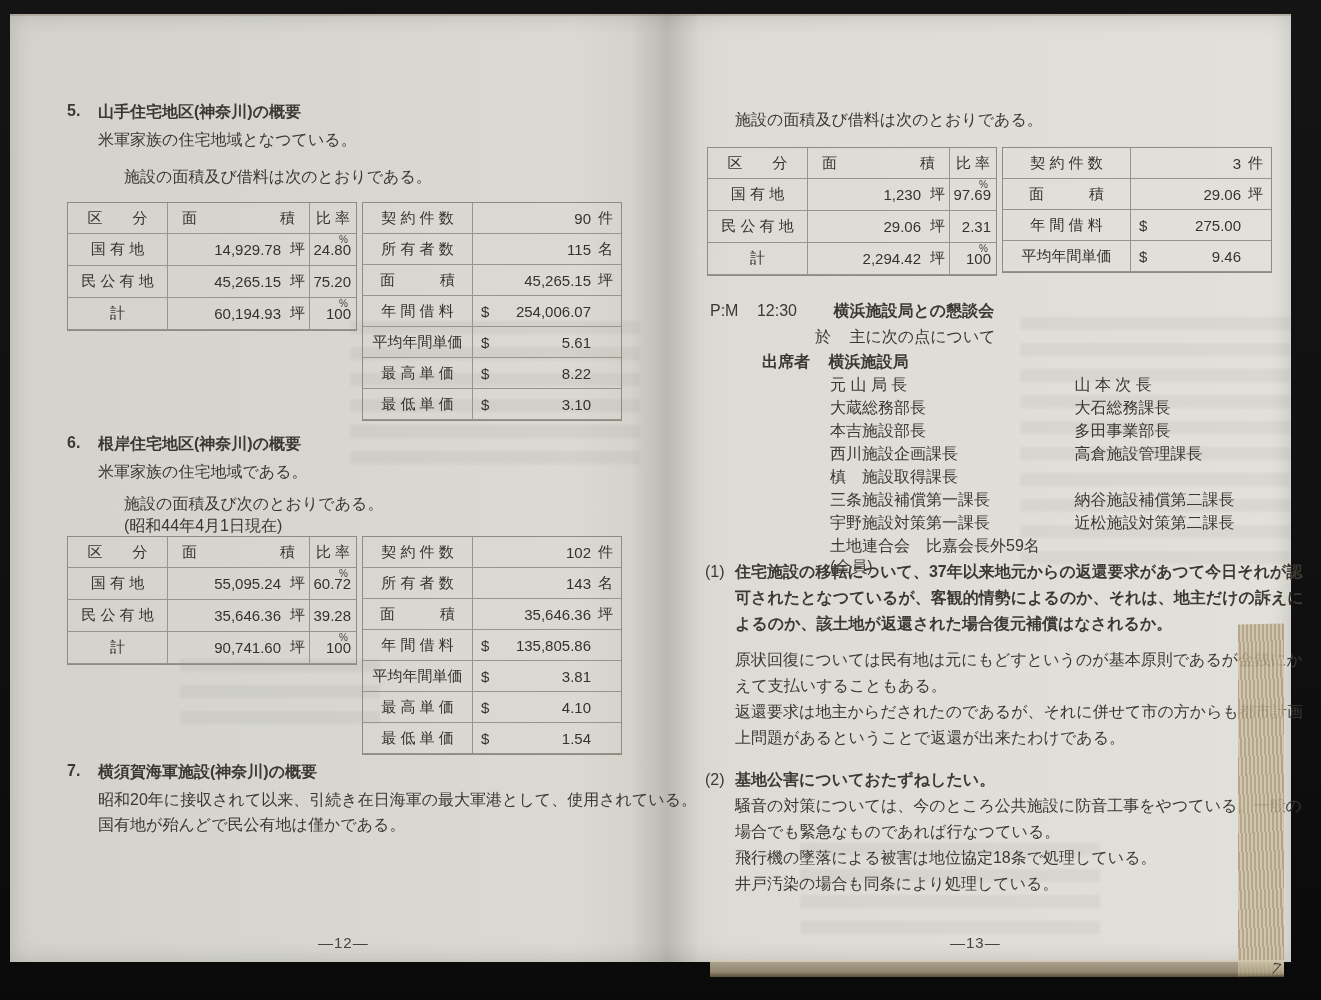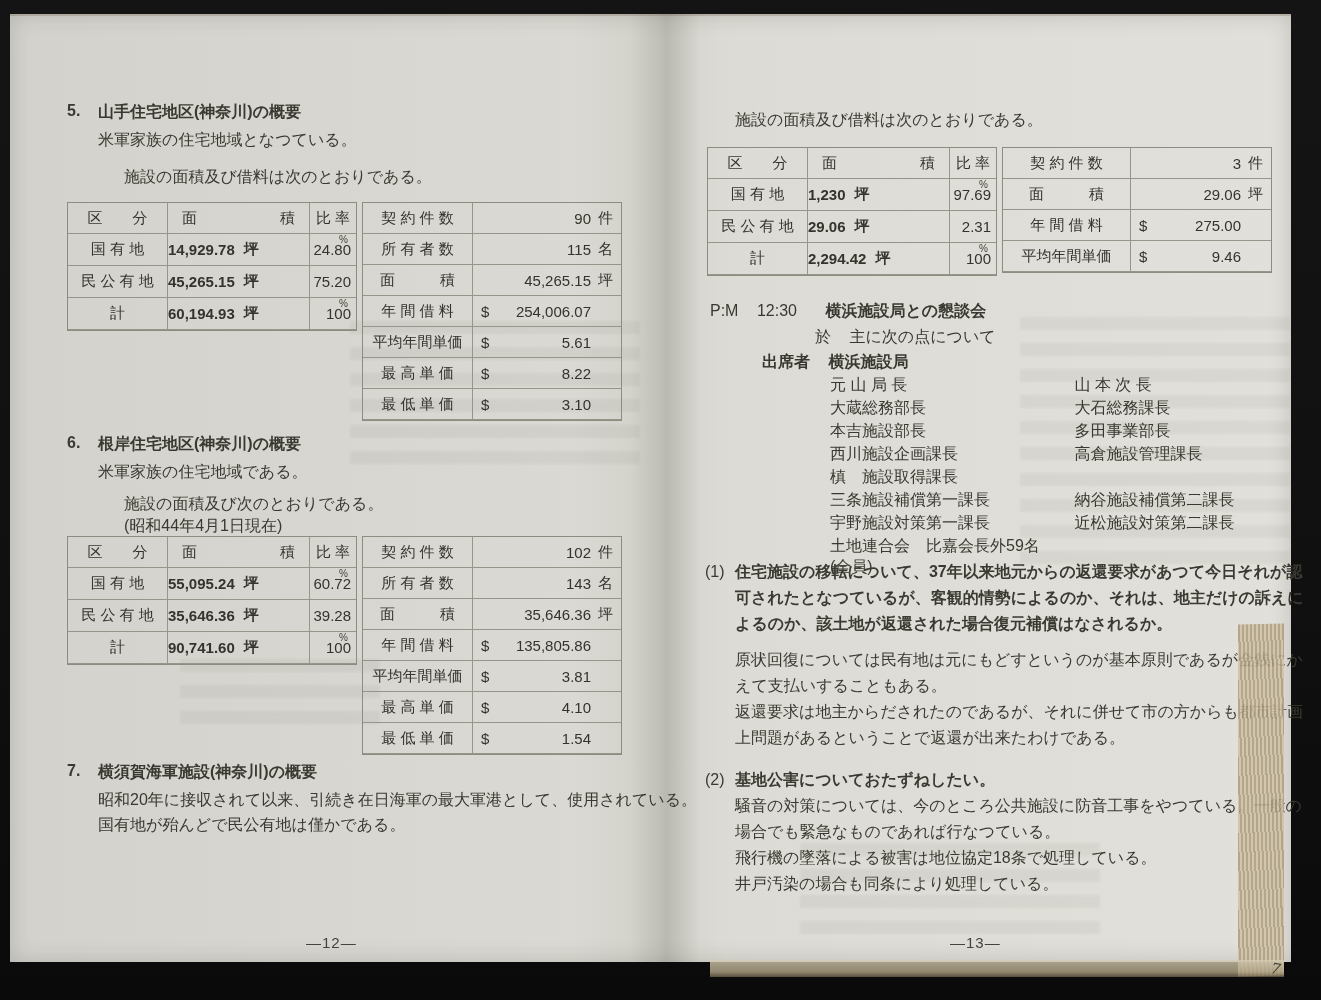--- a/index.html
+++ b/index.html
@@ -29,21 +29,21 @@
 
   
   .ta{position:absolute;display:grid;grid-template-columns:100px 142px 46px;
     border:1.5px solid #8e8b81;font-size:15px;color:#34332c;}
   .ta .cell{border-bottom:1px solid #97948a;display:flex;align-items:center;}
   .ta .cell.b1{border-right:1px solid #97948a;}
   .ta .h{height:30px;justify-content:center;}
   .ta .h2{justify-content:space-between;padding:0 14px;}
   .ta .c{height:31px;}
   .ta .c1{justify-content:center;}
-  .ta .c2{justify-content:flex-start;padding-right:16px;font-weight:bold;}
+  .ta .c2{justify-content:flex-end;padding-right:4px;}
   .ta .c2 .unit{width:24px;text-align:right;}
   .ta .c3{position:relative;justify-content:flex-end;padding-right:5px;}
   .ta .c3 .pct{position:absolute;top:1px;right:8px;font-size:10px;line-height:10px;color:#45443b;}
 
   .tb{position:absolute;display:grid;grid-template-columns:110px 148px;
     border:1.5px solid #8e8b81;font-size:15px;color:#34332c;}
   .tb.tb13{grid-template-columns:128px 140px;}
   .tb .cell{height:30px;border-bottom:1px solid #97948a;display:flex;align-items:center;}
   .tb .lbl{border-right:1px solid #97948a;justify-content:center;}
   .tb .val{padding:0 8px;}
@@ -285,21 +285,21 @@
 
       <div class="sec" style="left:57px;top:748px;">
         <span class="secnum">7.</span>
         <div>
           <div class="sectitle">横須賀海軍施設(神奈川)の概要</div>
           <div class="secline">昭和20年に接収されて以来、引続き在日海軍の最大軍港として、使用されている。</div>
           <div class="secline" style="margin-top:4px;">国有地が殆んどで民公有地は僅かである。</div>
         </div>
       </div>
 
-      <div class="pagenum" style="left:296px;top:920px;">—12—</div>
+      <div class="pagenum" style="left:308px;top:920px;">—12—</div>
     </section>
 
     <section>
       <div class="lead" style="left:725px;top:96px;">施設の面積及び借料は次のとおりである。</div>
 
       <div class="ta" style="left:697px;top:133px;">
         <div class="cell h b1">区　　分</div>
         <div class="cell h h2 b1">
             <span>面</span>
             <span>積</span>
@@ -364,21 +364,21 @@
           <div class="cell val">
             <span class="cur">$</span>
             <span class="num">9.46</span>
             <span class="unit"></span>
           </div>
         </div>
 
       <div class="mrow" style="left:700px;top:287px;">
         <span>P:M</span>
         <span style="margin-left:14px;">12:30</span>
-        <span class="mtitle" style="margin-left:24px;">横浜施設局との懇談会</span>
+        <span class="mtitle" style="margin-left:32px;">横浜施設局との懇談会</span>
       </div>
       <div class="mrow" style="left:805px;top:313px;">
         <span>於</span>
         <span style="margin-left:14px;">主に次の点について</span>
       </div>
       <div class="mrow" style="left:752px;top:338px;font-weight:bold;">
         <span>出席者</span>
         <span style="margin-left:14px;">横浜施設局</span>
       </div>
       <div class="att-rows">

